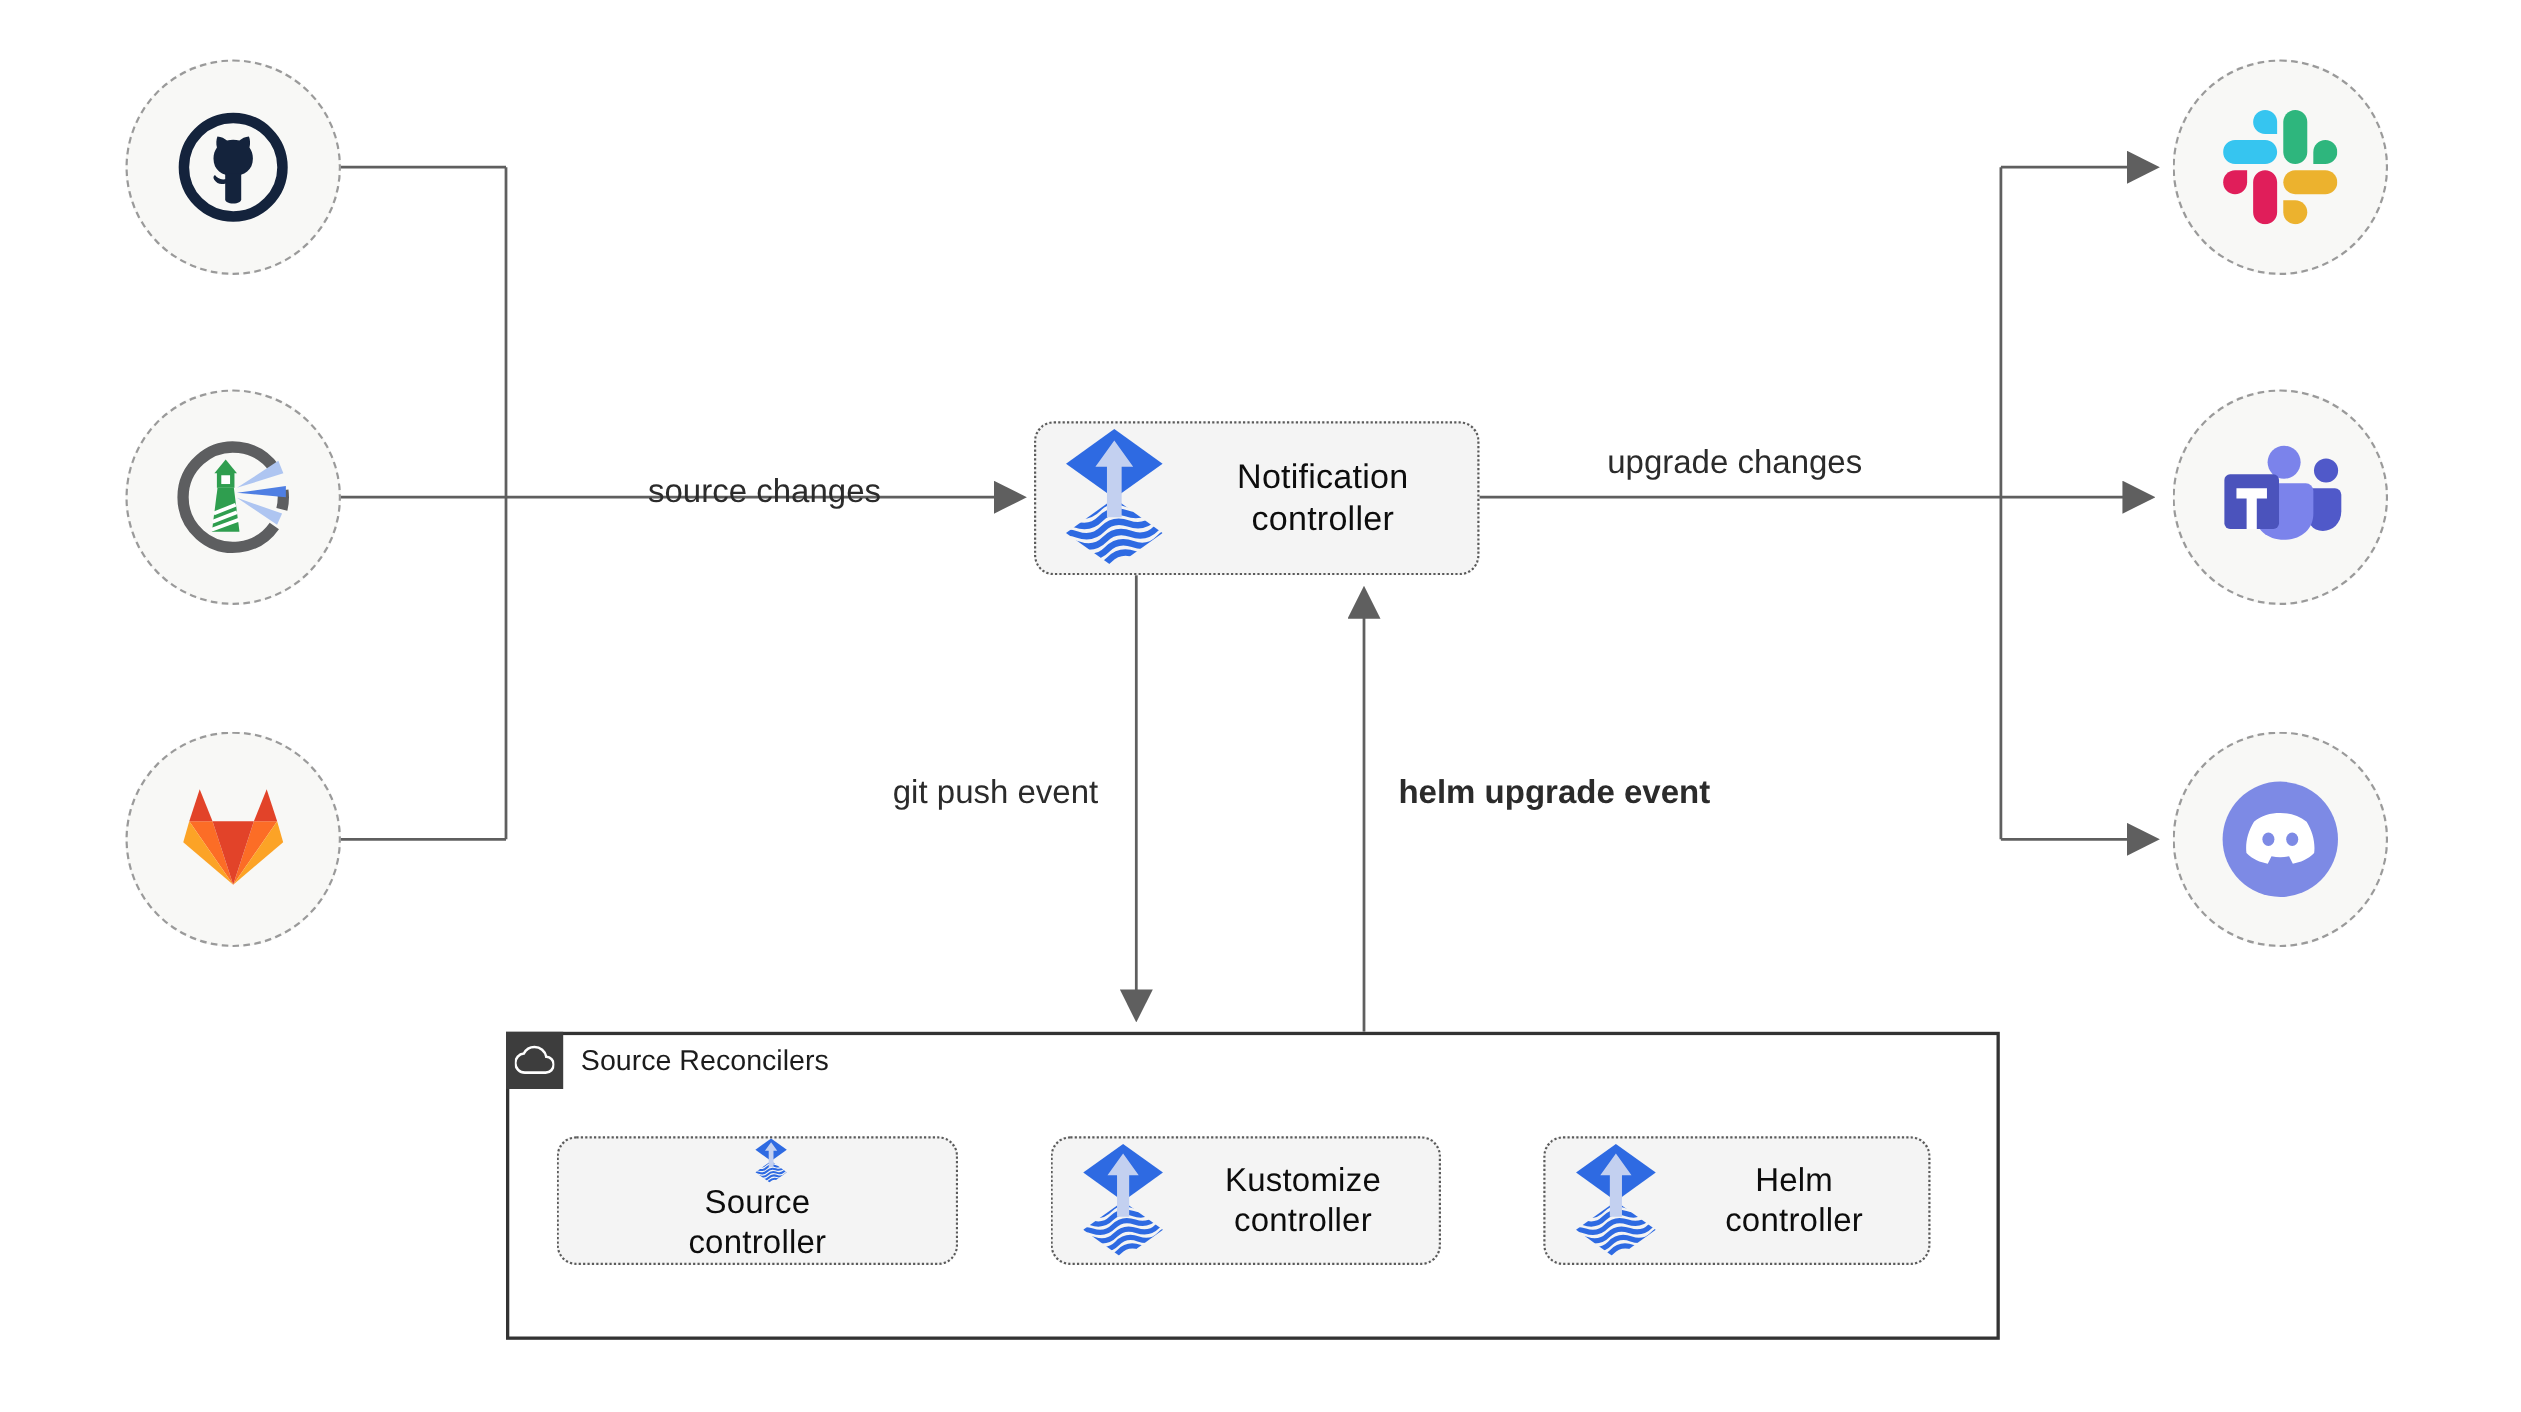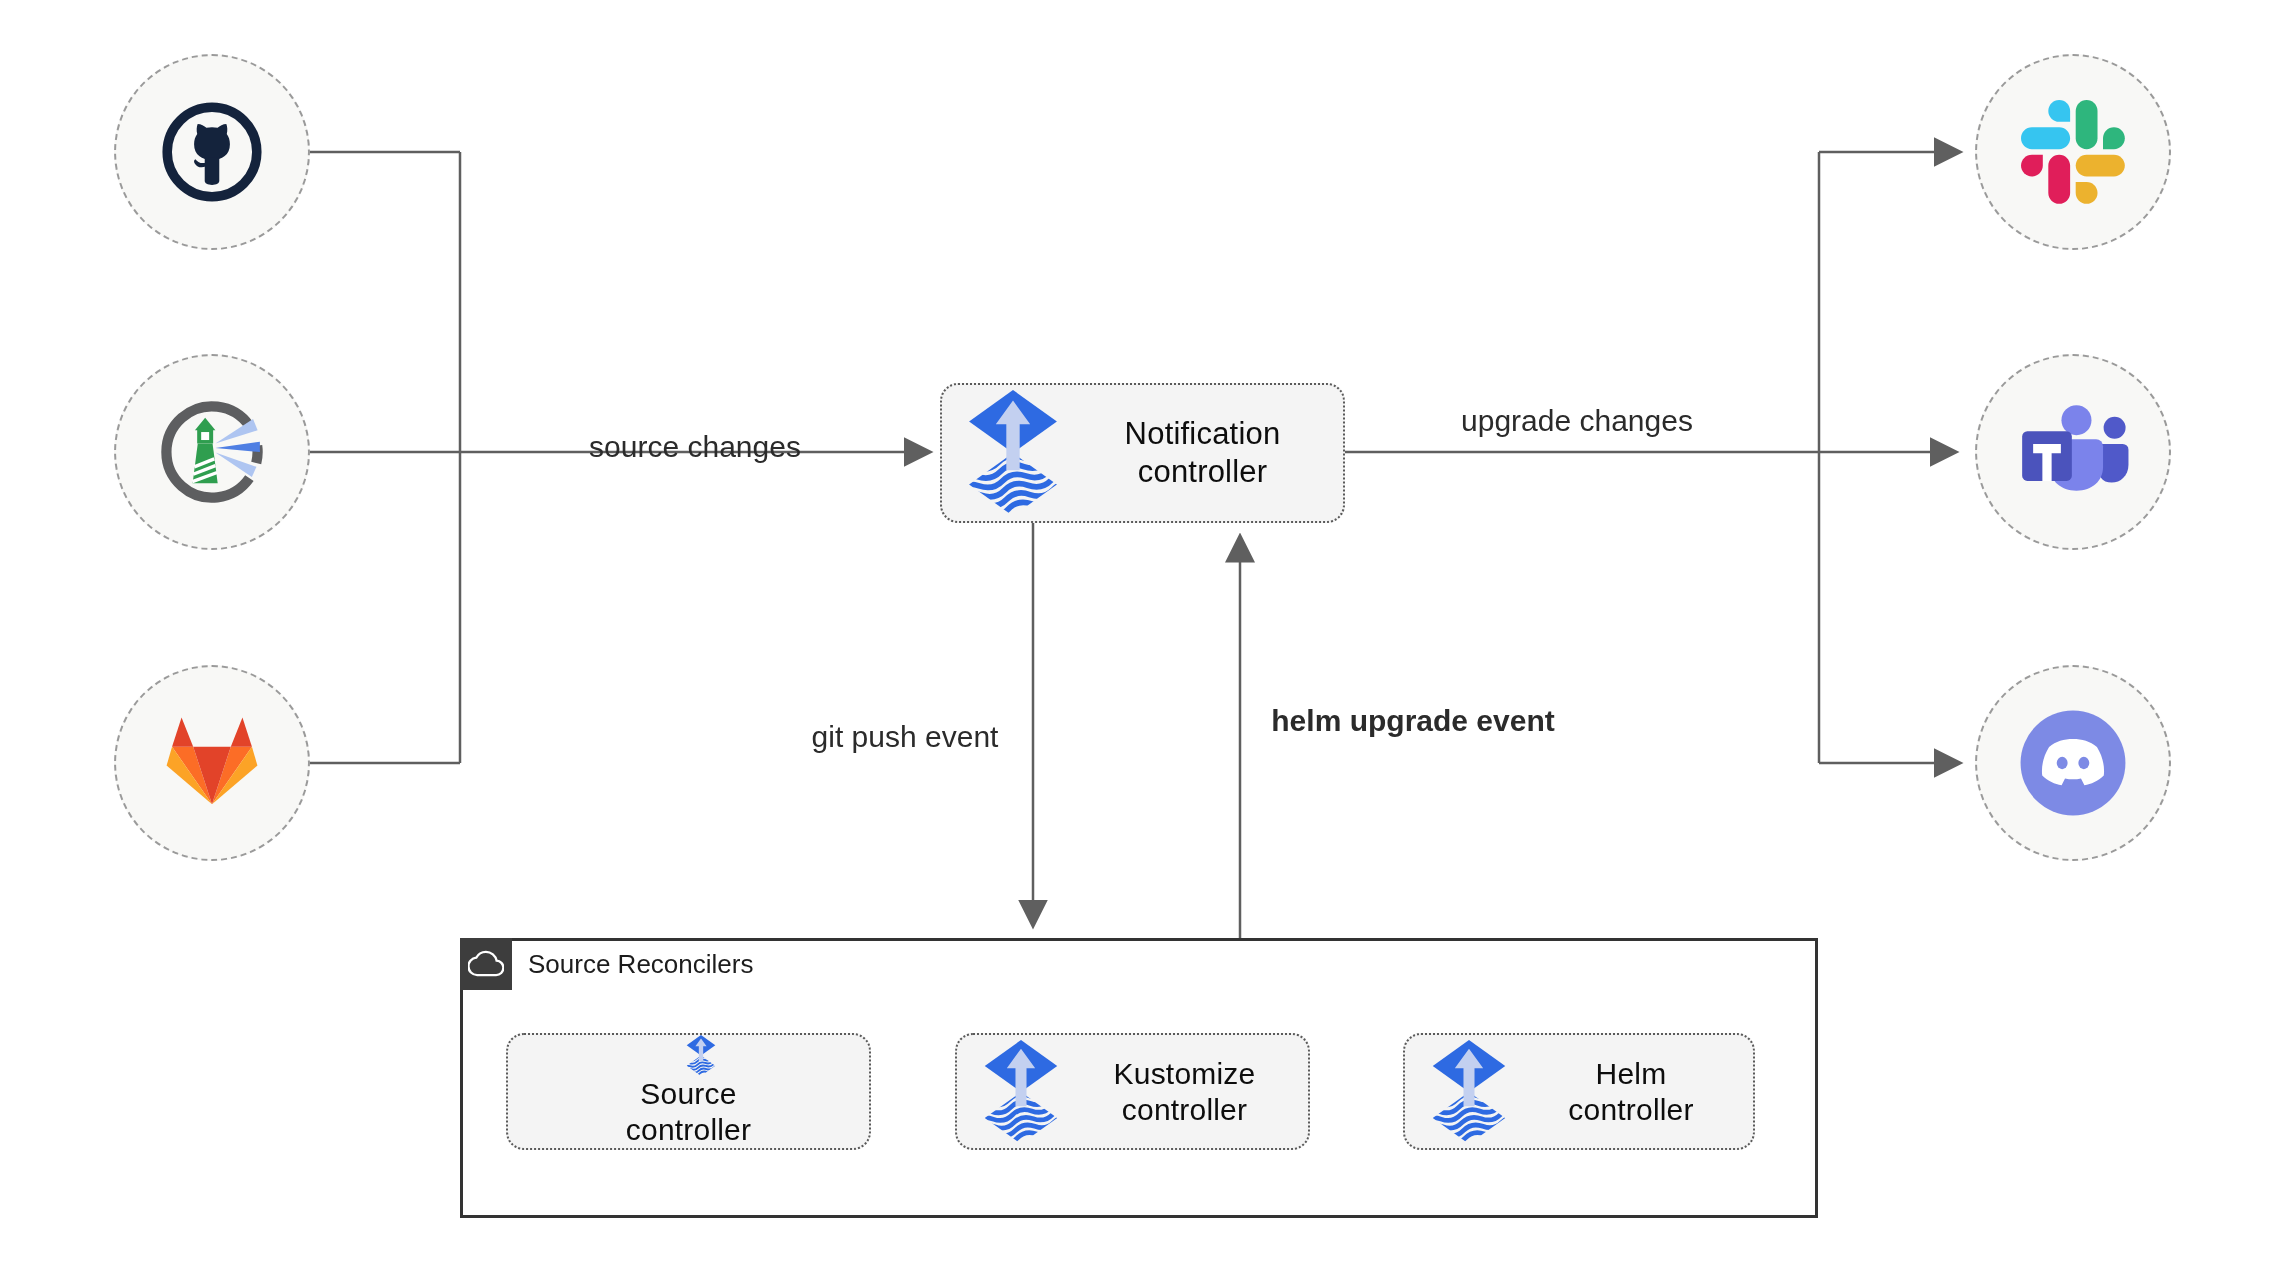--- a/index.html
+++ b/index.html
@@ -145,21 +145,21 @@
 
   <div class="ctrl-box" style="left:940px;top:383px;width:405px;height:140px;">
     <svg width="98" height="126" viewBox="0 0 100 132" style="margin-left:22px;">
       <use href="#flux-def"></use>
     </svg>
     <div class="ctrl-label" style="max-width:230px;margin:0 auto;">Notification controller</div>
   </div>
 
   <div class="edge-label" style="left:695px;top:416px;margin-top:31px;">source changes</div>
   <div class="edge-label" style="left:1577px;top:421px;">upgrade changes</div>
-  <div class="edge-label" style="left:905px;top:721px;margin-top:16px;">git push event</div>
+  <div class="edge-label" style="left:905px;top:721px;">git push event</div>
   <div class="edge-label" style="left:1413px;top:721px;font-weight:bold;">helm upgrade event</div>
 
   <div class="gitops-box"></div>
   <div class="gitops-badge">
     <svg width="36" height="36" viewBox="0 0 24 24">
       <path d="M19.35 10.04A7.49 7.49 0 0 0 12 4C9.11 4 6.6 5.64 5.35 8.04A5.994 5.994 0 0 0 0 14c0 3.31 2.69 6 6 6h13c2.76 0 5-2.24 5-5 0-2.64-2.05-4.78-4.65-4.96z" fill="none" stroke="#ffffff" stroke-width="1.6" transform="translate(0.3,0) scale(0.97)"></path>
     </svg>
   </div>
   <div class="gitops-title">Source Reconcilers</div>
 

